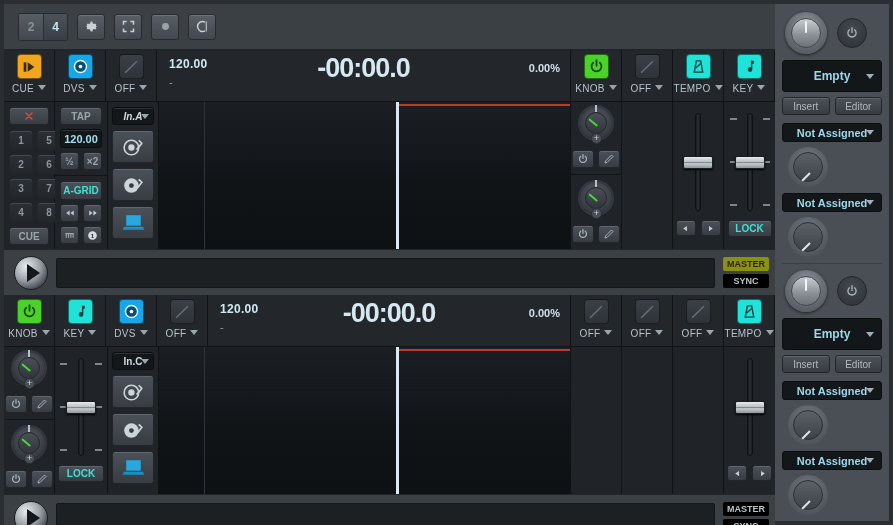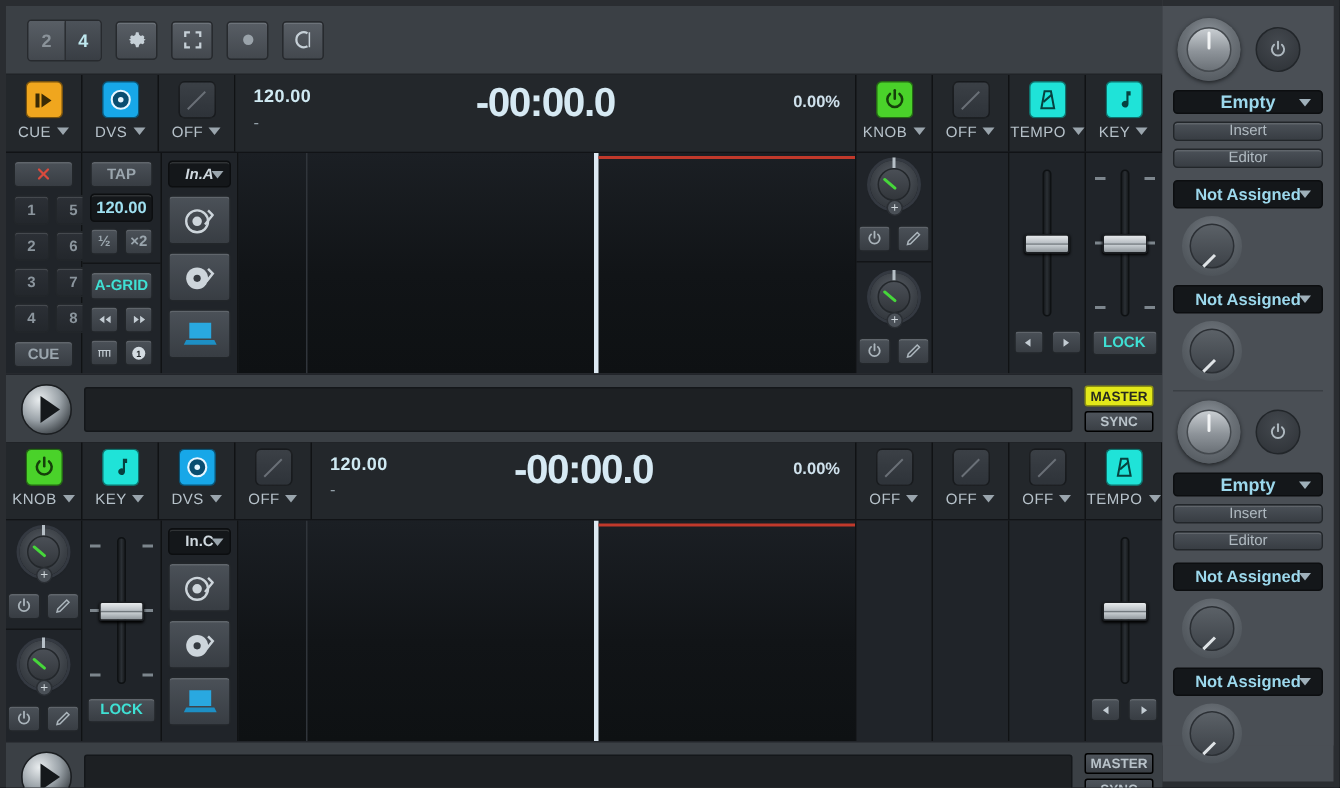--- a/index.html
+++ b/index.html
@@ -168,21 +168,21 @@
     border:1px solid #1b1e21;
     display:flex;align-items:center;justify-content:center;
   }
   .jog .tri{ width:0;height:0;border-top:9px solid transparent;border-bottom:9px solid transparent;
              border-left:13px solid #15181b; margin-left:4px;}
   .tstrip{ flex:1; height:30px; background:#1d2023; border:1px solid #14171a; border-radius:2px;}
   .msbox{ display:flex; flex-direction:column; gap:3px; }
   .msbtn{
     width:46px;height:14px;border-radius:2px; font-size:9px; font-weight:bold;
     display:flex;align-items:center;justify-content:center;
-    background:linear-gradient(#4e545b,#3a3f45); border:1px solid #000000; color:#b9c3ca;
+    background:linear-gradient(#4e545b,#3a3f45); border:7px solid #000000; color:#b9c3ca;
   }
   .msbtn.active{ background:#e2e81a; border-color:#8d9112; color:#27291f; }
 
   
   .rtabs{ display:flex; height:32px; gap:2px; padding:4px 3px 0 3px; background:#2d3136;}
   .rtab{
     flex:1; border-radius:3px 3px 0 0;
     background:linear-gradient(#4d5359,#3c4147); border:1px solid #262a2e; border-bottom:none;
     display:flex;align-items:center;justify-content:center; color:#c3ccd3; font-size:11px; font-weight:bold;
   }
@@ -201,27 +201,27 @@
     border:1px solid #44494e;
   }
   .bigknob .ind{ position:absolute; left:21px; top:9px; width:2px;height:12px; background:#f2f4f5;border-radius:1px;}
   .pwr{
     width:30px;height:30px;border-radius:50%;
     background:radial-gradient(circle at 50% 35%,#44494f,#2d3136);
     border:1px solid #22262a; display:flex;align-items:center;justify-content:center;
   }
   .pwr svg{ width:14px;height:14px;}
   .selbox{
-    height:16px; background:#14171a; border:1px solid #0c0e10; border-radius:3px;
+    height:32px; background:#14171a; border:1px solid #0c0e10; border-radius:3px;
     display:flex; align-items:center; justify-content:center; position:relative;
     color:#9cd8ec; font-size:12px; font-weight:bold; margin-bottom:5px;
   }
   .selbox.small{ font-size:11px; height:19px; }
   .selbox .caret{ position:absolute; right:7px; border-top-color:#9fb0ba;}
-  .ierow{ display:flex; gap:5px; margin-bottom:8px;flex-direction:column;}
+  .ierow{ display:flex; gap:5px; margin-bottom:8px;}
   .ierow .btn{ flex:1; height:18px; font-weight:normal; font-size:10px; color:#b0bac1;}
   .smallknob{ width:44px;height:40px; position:relative; margin:2px auto 6px 6px;}
   .smallknob .ring{
     position:absolute;left:0;top:0;width:40px;height:40px;border-radius:50%;
     background:radial-gradient(circle at 50% 35%,#777d84 0%,#585e64 55%,#444a50 100%);
   }
   .smallknob .cap{
     position:absolute;left:5px;top:5px;width:30px;height:30px;border-radius:50%;
     background:linear-gradient(#5b6167,#3d4248); border:1px solid #2b2f34;
   }

